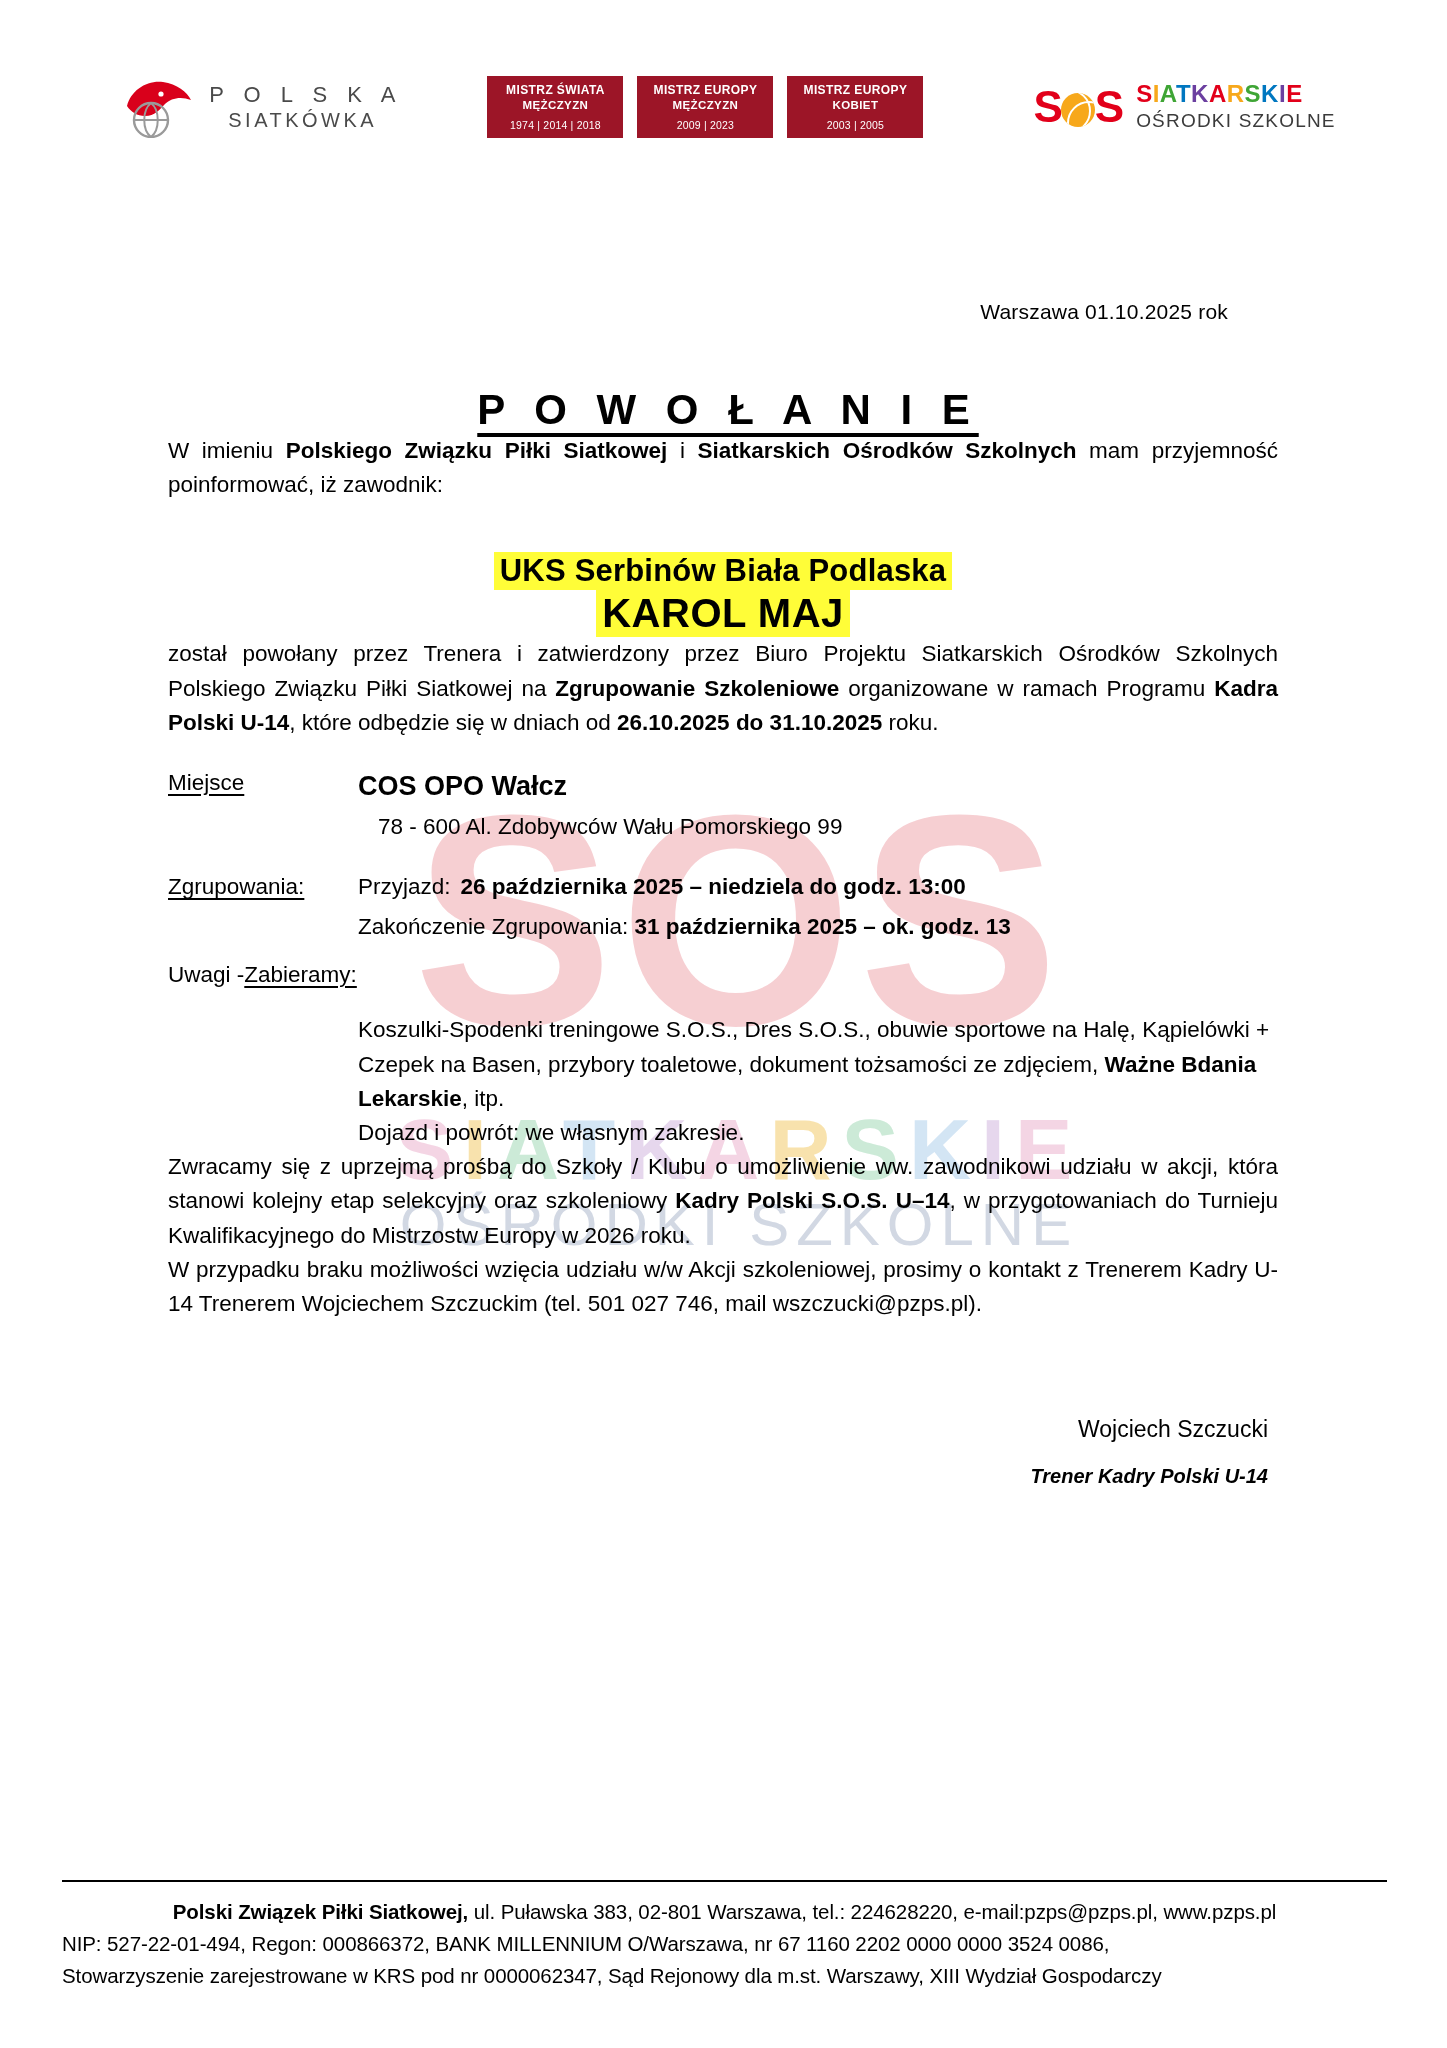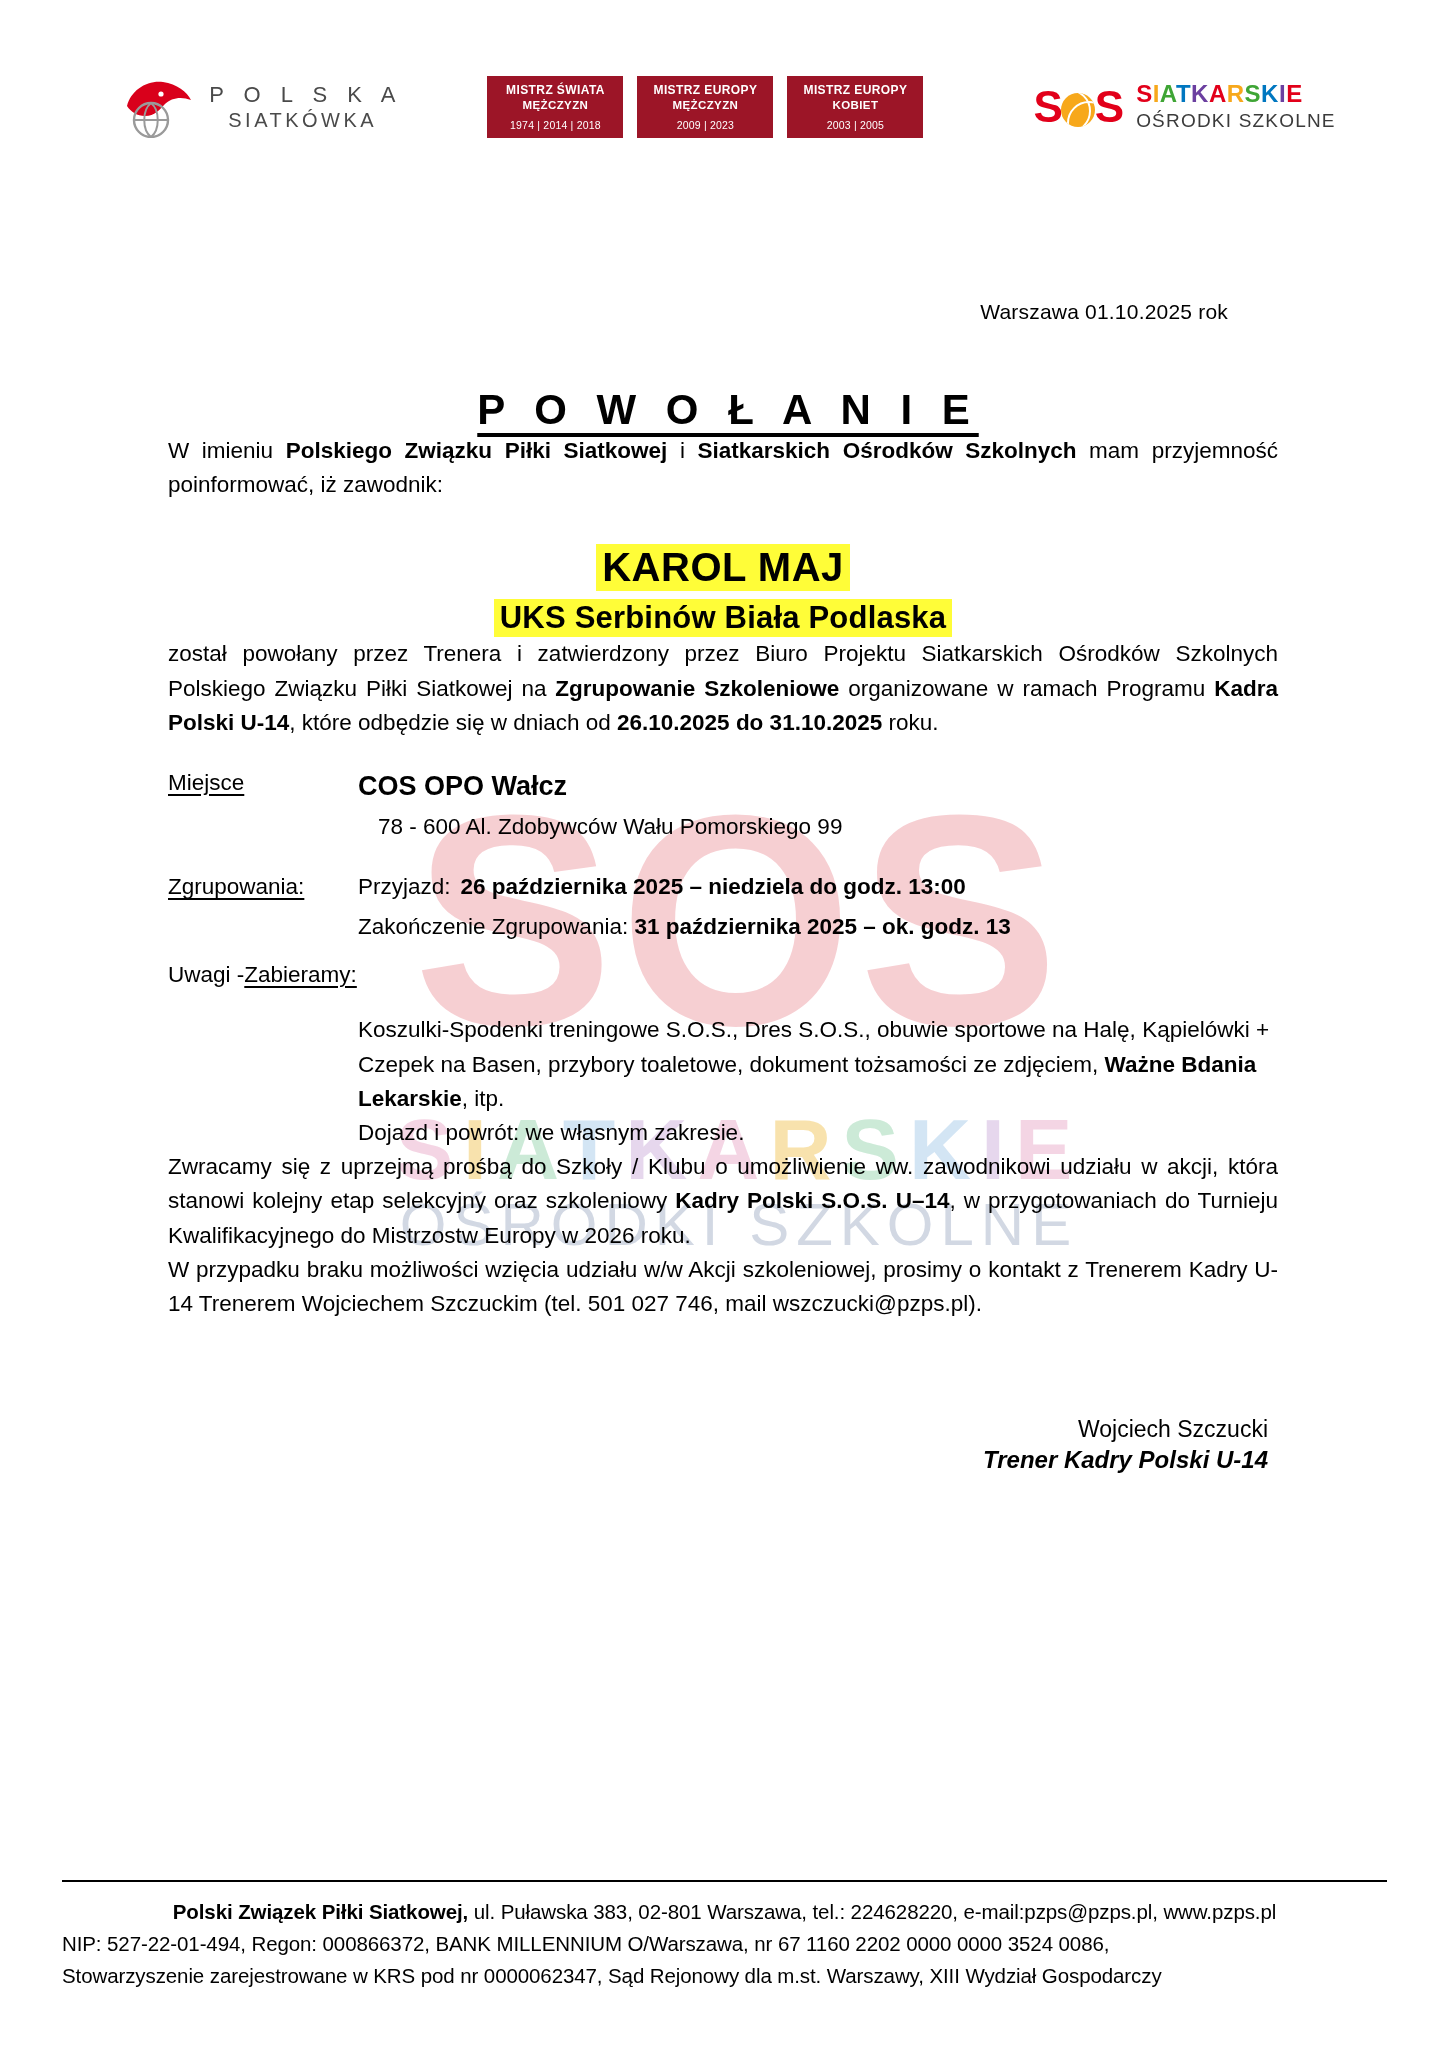--- a/index.html
+++ b/index.html
@@ -299,24 +299,24 @@
   .sign {
     margin-top: 95px;
     text-align: right;
     padding-right: 10px;
   }
   .sign .s-name {
     font-size: 23px;
     font-weight: normal;
   }
   .sign .s-role {
-    font-size: 24px;
+    font-size: 20px;
     font-weight: bold;
     font-style: italic;
-    margin-top: 3px;
+    margin-top: 22px;
   }
   b { font-weight: bold; }
 
   
   .footer {
     position: absolute;
     left: 62px;
     top: 1880px;
     width: 1325px;
   }
@@ -395,22 +395,22 @@
 
       <div class="date-line">Warszawa  01.10.2025 rok</div>
 
       <div class="title">P O W O Ł A N I E</div>
 
       <p class="para p-intro">
         <span>W  imieniu  </span><b>Polskiego  Związku  Piłki  Siatkowej</b><span>  i  </span><b>Siatkarskich  Ośrodków Szkolnych</b><span> mam przyjemność poinformować, iż zawodnik:</span>
       </p>
 
       <div class="name-block">
+        <div><span class="hl name-club">UKS Serbinów Biała Podlaska</span></div>
         <div><span class="hl name-main">KAROL MAJ</span></div>
-        <div><span class="hl name-club">UKS Serbinów Biała Podlaska</span></div>
       </div>
 
       <p class="para p-body">
         <span>został  powołany  przez  Trenera  i  zatwierdzony  przez  Biuro  Projektu  Siatkarskich  Ośrodków Szkolnych Polskiego Związku Piłki Siatkowej na </span><b>Zgrupowanie Szkoleniowe</b><span>   organizowane w ramach  Programu  </span><b>Kadra  Polski  U-14</b><span>,  które  odbędzie  się  w dniach  od  </span><b>26.10.2025  do 31.10.2025</b><span> roku.</span>
       </p>
 
       <div class="row">
         <div class="lbl lbl-miejsce">Miejsce</div>
         <div>
           <div class="place-name">COS OPO Wałcz</div>

